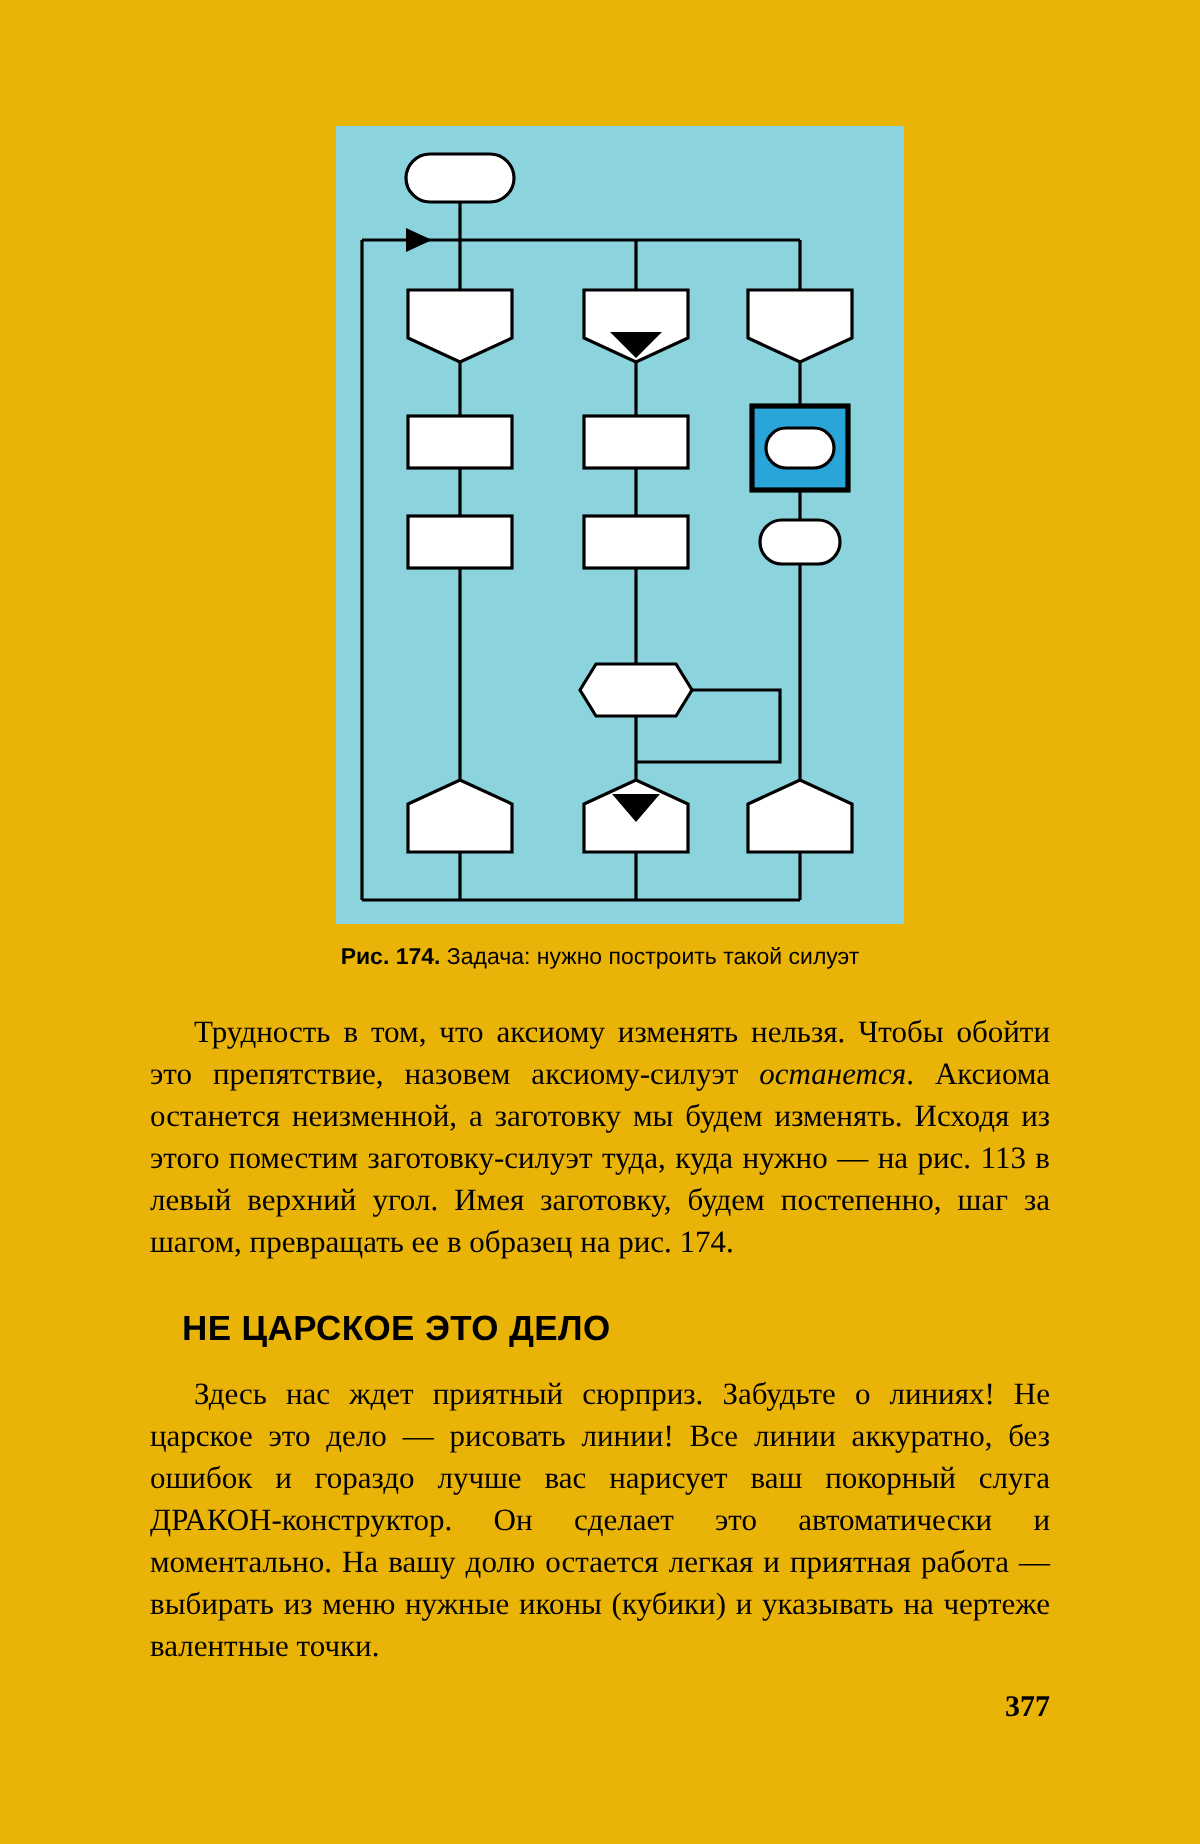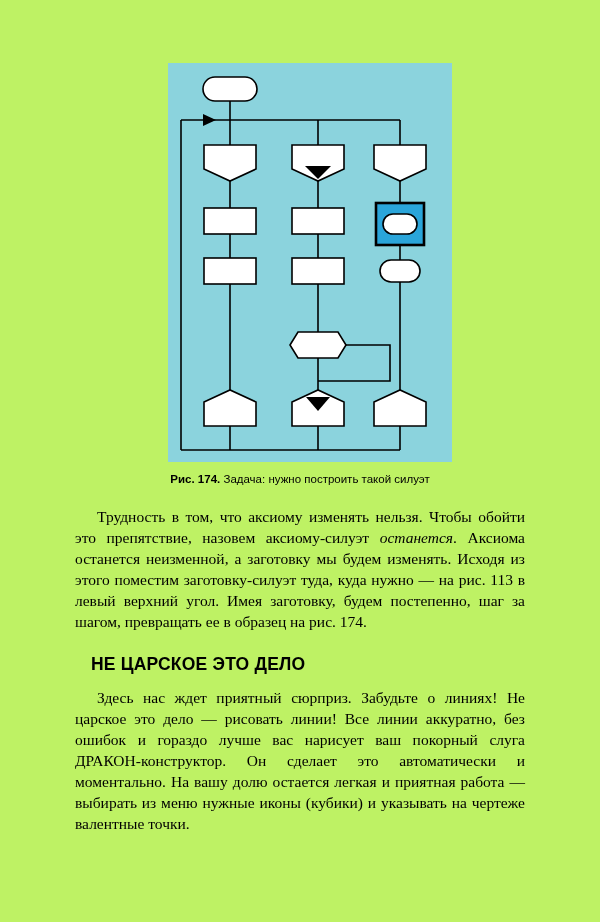--- a/index.html
+++ b/index.html
@@ -1,21 +1,21 @@
 <!DOCTYPE html>
 <html><head>
 <meta charset="utf-8">
 <style>
   html,body{margin:0;padding:0;}
   body{
     width:600px;height:922px;background:#ffffff;
     font-family:"Liberation Serif", serif;color:#000;
     position:relative;overflow:hidden;
   }
-  .page{position:absolute;inset:0;background:#bef264;}
+  .page{position:absolute;inset:0;background:#eab308;}
 
   
   .diagram-wrap{position:absolute;top:63px;left:168px;width:284px;height:399px;}
   .diagram-wrap svg{display:block;}
   .fig-caption{
     position:absolute;top:473px;left:0;width:600px;text-align:center;
     font-family:"Liberation Sans", sans-serif;font-size:11.5px;color:#000;
   }
   .fig-caption b{font-weight:700;}
 
@@ -126,14 +126,15 @@
   <div class="fig-caption">
     <b>Рис. 174.</b><span> Задача: нужно построить такой силуэт</span>
   </div>
 
   <div class="body-text">
     <p><span>Трудность в том, что аксиому изменять нельзя. Чтобы обойти это препятствие, назовем аксиому-силуэт </span><i>останется</i><span>. Аксиома останется неизменной, а заготовку мы будем изменять. Исходя из этого поместим заготовку-силуэт туда, куда нужно — на рис. 113 в левый верхний угол. Имея заготовку, будем постепенно, шаг за шагом, превращать ее в образец на рис. 174.</span></p>
     <h2>НЕ ЦАРСКОЕ ЭТО ДЕЛО</h2>
     <p>Здесь нас ждет приятный сюрприз. Забудьте о линиях! Не царское это дело — рисовать линии! Все линии аккуратно, без ошибок и гораздо лучше вас нарисует ваш покорный слуга ДРАКОН-конструктор. Он сделает это автоматически и моментально. На вашу долю остается легкая и приятная работа — выбирать из меню нужные иконы (кубики) и указывать на чертеже валентные точки.</p>
   </div>
 
+  <div class="page-number">377</div>
 
 </div>
 
 </body></html>

